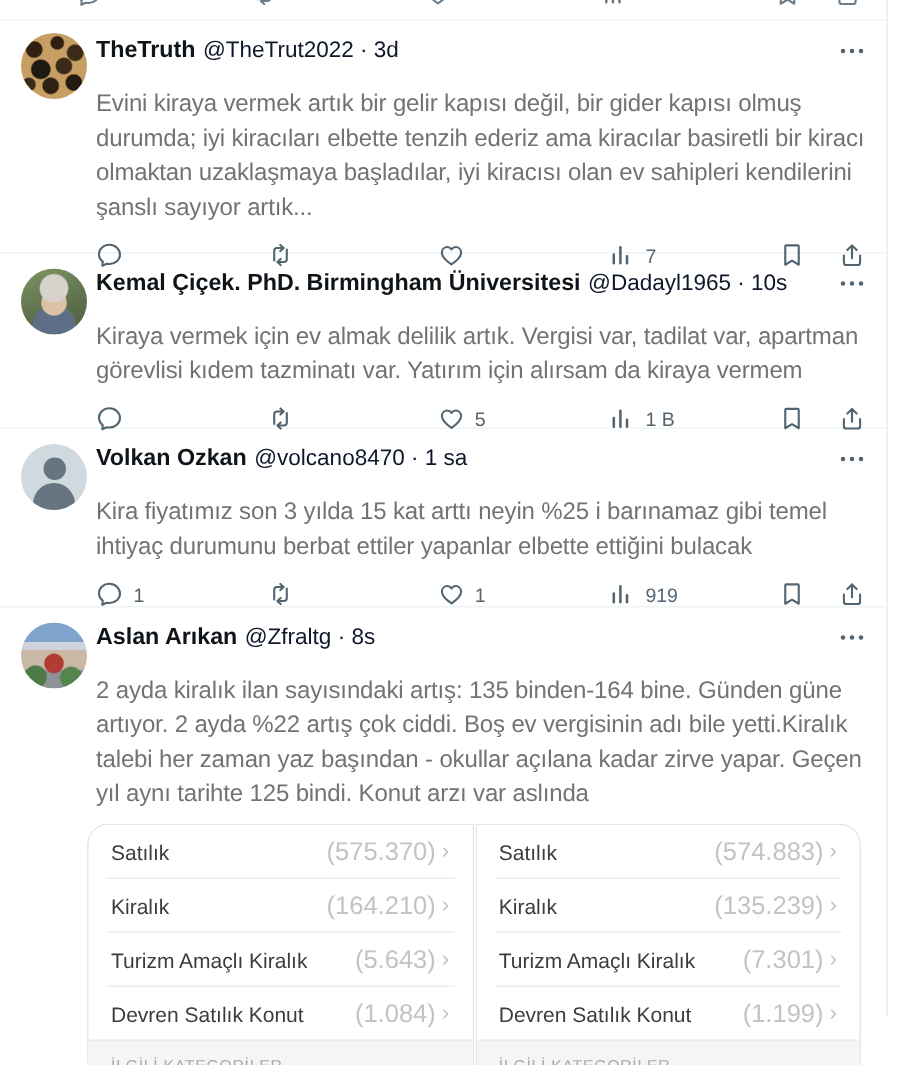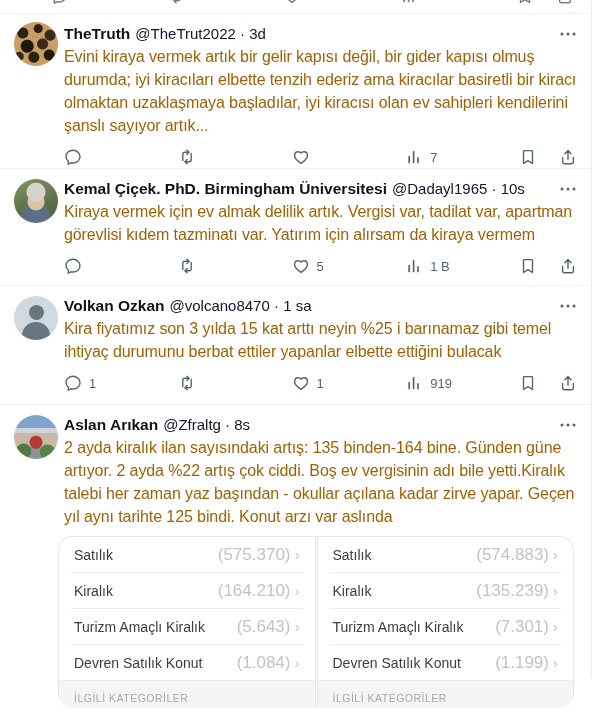--- a/index.html
+++ b/index.html
@@ -54,22 +54,22 @@
     background:
       radial-gradient(circle at 50% 62%, #b03c34 0 6px, transparent 7px),
       radial-gradient(circle at 22% 82%, #4d7a45 0 7px, transparent 8px),
       radial-gradient(circle at 76% 84%, #55854c 0 7px, transparent 8px),
       linear-gradient(180deg, #7fa3cc 0 30%, #cfd4dc 30% 42%, #c9b8a6 42% 72%, #8d9297 72% 100%);
   }
   .t-head{display:flex;align-items:center;padding-top:10px;line-height:20px;white-space:nowrap;}
   .t-name{font-weight:bold;font-size:15.5px;color:#0f1419;}
   .t-meta{font-size:15px;color:#0f172a;margin-left:5px;}
   .t-more{margin-left:auto;color:#536471;flex:none;cursor:pointer;display:flex;align-items:center;}
-  .t-body{font-size:16px;line-height:23px;color:#a16207;letter-spacing:-0.1px;
-          margin-top:1px;max-width:522px;white-space:pre-wrap;}
+  .t-body{font-size:16px;line-height:23px;color:#737373;letter-spacing:-0.1px;
+          margin-top:14px;max-width:522px;white-space:pre-wrap;}
   
   .action-row{display:flex;align-items:center;height:40px;max-width:524px;color:#536471;}
   .action{display:flex;align-items:center;flex:1 1 0;min-width:0;cursor:pointer;}
   .action.grp-right{flex:0 0 auto;gap:22px;}
   .action .cnt{font-size:13px;color:#536471;margin-left:7px;}
   .ic{display:block;}
   
   .card{
     display:flex;gap:1px;margin:8px 0 0 -6px;width:516px;height:172px;overflow:hidden;
     border-radius:14px;

